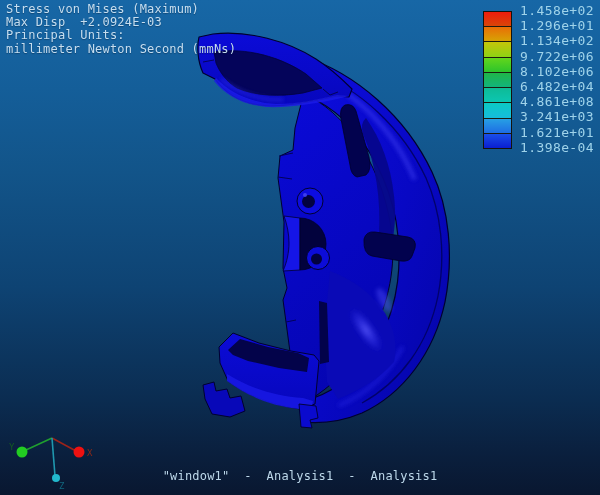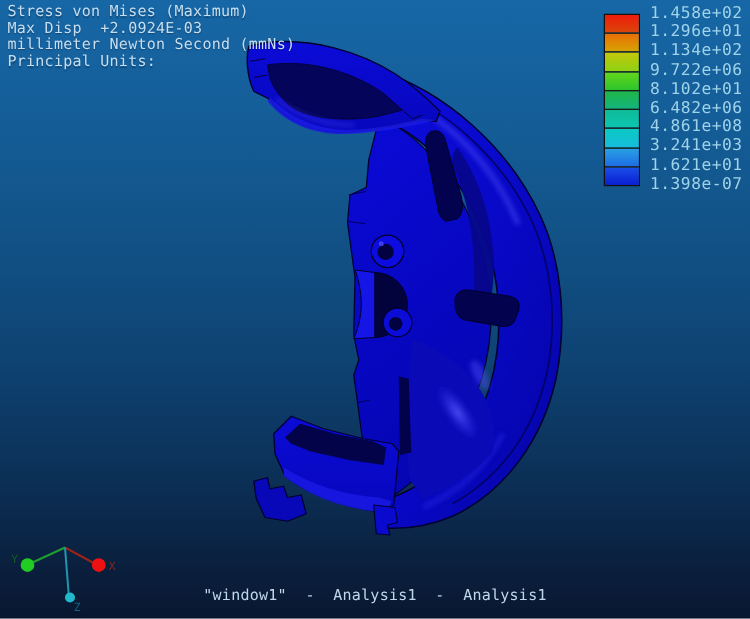--- a/index.html
+++ b/index.html
@@ -159,43 +159,43 @@
       <circle cx="56" cy="478" r="4" fill="#22b8cc"></circle>
       <text x="87" y="456" font-size="9" fill="#8a2818">X</text>
       <text x="9" y="450" font-size="9" fill="#135c22">Y</text>
       <text x="59" y="489" font-size="9" fill="#11647c">Z</text>
     </g>
   </svg>
 
   <div class="hud">
     <div class="line">Stress von Mises (Maximum)</div>
     <div class="line">Max Disp  +2.0924E-03</div>
+    <div class="line">Principal Units:</div>
     <div class="line">millimeter Newton Second (mmNs)</div>
-    <div class="line">Principal Units:</div>
   </div>
 
   <div class="legend">
     <div class="bar">
       <div class="seg" style="background:linear-gradient(180deg,#ef1c0c,#d94608)"></div>
       <div class="seg" style="background:linear-gradient(180deg,#e96e06,#d7a304)"></div>
       <div class="seg" style="background:linear-gradient(180deg,#c4c60a,#8ed214)"></div>
       <div class="seg" style="background:linear-gradient(180deg,#63d61c,#2cc42c)"></div>
       <div class="seg" style="background:linear-gradient(180deg,#1fb648,#12b47c)"></div>
       <div class="seg" style="background:linear-gradient(180deg,#0ebb96,#0cc6b2)"></div>
       <div class="seg" style="background:linear-gradient(180deg,#0bcac4,#16bcdc)"></div>
       <div class="seg" style="background:linear-gradient(180deg,#27a0e4,#1e6de4)"></div>
       <div class="seg" style="background:linear-gradient(180deg,#1a4fe8,#0a1ed2)"></div>
     </div>
     <div class="val v0">1.458e+02</div>
     <div class="val v1">1.296e+01</div>
     <div class="val v2">1.134e+02</div>
     <div class="val v3">9.722e+06</div>
-    <div class="val v4">8.102e+01</div>
-    <div class="val v5">6.482e+06</div>
+    <div class="val v4">8.102e+06</div>
+    <div class="val v5">6.482e+04</div>
     <div class="val v6">4.861e+08</div>
     <div class="val v7">3.241e+03</div>
     <div class="val v8">1.621e+01</div>
-    <div class="val v9">1.398e-07</div>
+    <div class="val v9">1.398e-04</div>
   </div>
 
   <div class="footer">"window1"  -  Analysis1  -  Analysis1</div>
 
 </div>
 
 </body></html>

